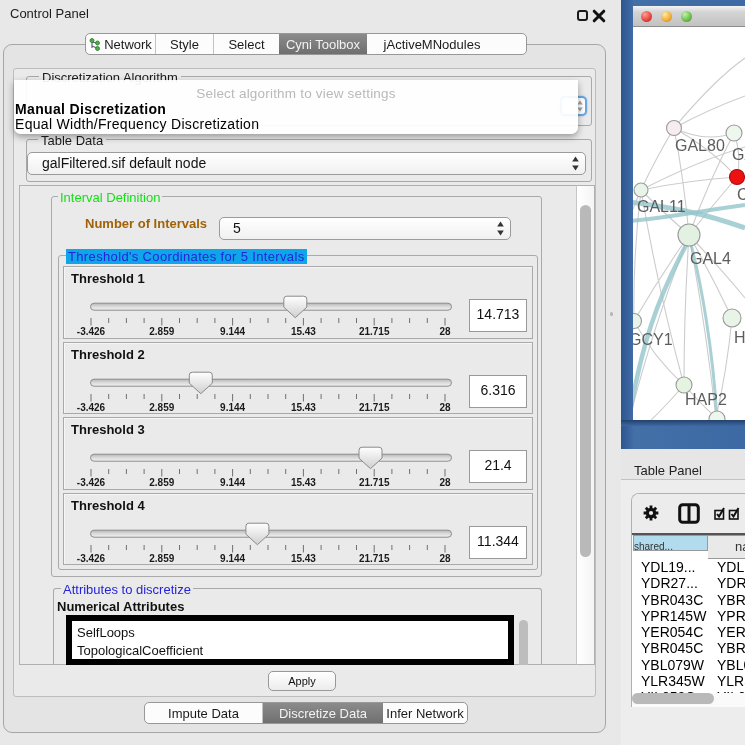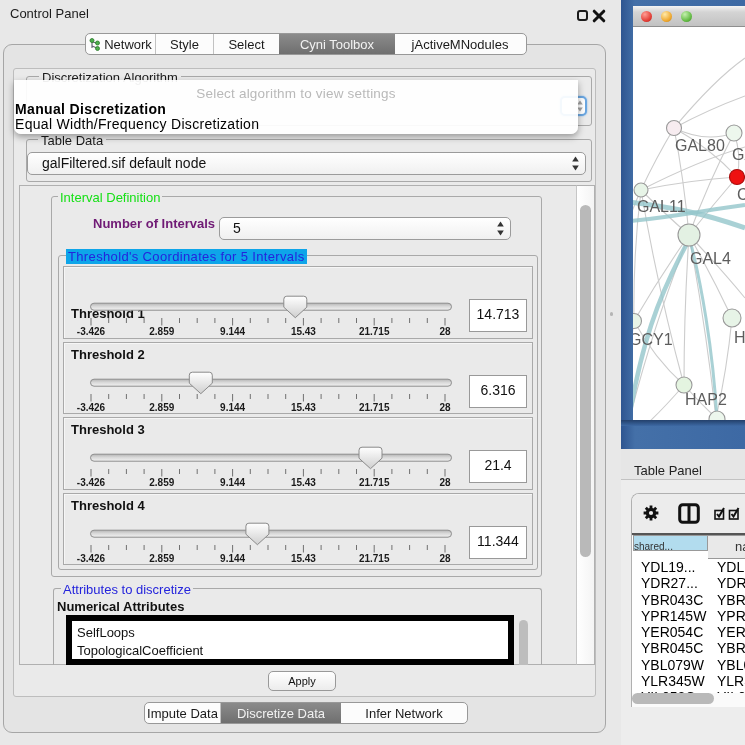--- a/index.html
+++ b/index.html
@@ -22,21 +22,21 @@
   <div style="width:70px;display:flex;align-items:center;justify-content:center;border-right:1px solid #c2c2c2;">
     <svg width="11" height="13" viewBox="0 0 11 13" style="margin-right:4px;">
       <path d="M3 3 L3 10 M3 4 L8 5 M3 8 L8 10" stroke="#667" stroke-width="1.2" fill="none"></path>
       <circle cx="3" cy="2.5" r="2" fill="#4eae4e" stroke="#2a7a2a" stroke-width="0.8"></circle>
       <circle cx="8.5" cy="5" r="2" fill="#4eae4e" stroke="#2a7a2a" stroke-width="0.8"></circle>
       <circle cx="8.5" cy="10.5" r="2" fill="#4eae4e" stroke="#2a7a2a" stroke-width="0.8"></circle>
     </svg>Network
   </div>
   <div style="width:58px;display:flex;align-items:center;justify-content:center;border-right:1px solid #c2c2c2;">Style</div>
   <div style="width:65px;display:flex;align-items:center;justify-content:center;">Select</div>
-  <div style="width:116px;display:flex;align-items:center;justify-content:center;background:linear-gradient(#8b8b8b,#6f6f6f);color:#f2f2f2;">Cyni Toolbox</div>
+  <div style="width:88px;display:flex;align-items:center;justify-content:center;background:linear-gradient(#8b8b8b,#6f6f6f);color:#f2f2f2;">Cyni Toolbox</div>
   <div style="width:130px;display:flex;align-items:center;justify-content:center;">jActiveMNodules</div>
 </div>
 
 <div class="abs" style="left:13px;top:68px;width:583px;height:629px;background:#eaeaea;border:1px solid #bdbdbd;border-radius:3px;"></div>
 
 <div class="abs" style="left:26px;top:76px;width:566px;height:50px;border:1px solid #a9a9a9;border-radius:3px;"></div>
 <div class="abs" style="left:39px;top:70px;font-size:13px;color:#1a1a1a;background:#eaeaea;padding:0 3px;">Discretization Algorithm</div>
 
 <div class="abs" style="left:560px;top:96px;width:27px;height:20px;background:#fff;border:2px solid #6aa6e0;border-radius:5px;box-shadow:0 0 2px #7fb4e8;"></div>
 <svg class="abs" style="left:576px;top:100px;opacity:0.55;" width="8" height="12" viewBox="0 0 8 12">
@@ -53,31 +53,31 @@
 </svg>
 
 <div class="abs" style="left:19px;top:185px;width:557px;height:480px;border:1px solid #b0b0b0;border-right:none;background:#eaeaea;"></div>
 
 <div class="abs" style="left:576px;top:185px;width:19px;height:480px;background:linear-gradient(90deg,#ffffff,#f4f4f4);border:1px solid #b0b0b0;border-left:1px solid #c6c6c6;"></div>
 <div class="abs" style="left:580px;top:205px;width:11px;height:352px;background:#b9b9b9;border-radius:5.5px;"></div>
 
 <div class="abs" style="left:51px;top:196px;width:491px;height:381px;border:1px solid #a9a9a9;border-radius:3px;"></div>
 <div class="abs" style="left:58px;top:190px;font-size:13px;color:#15e015;background:#eaeaea;padding:0 2px;">Interval Definition</div>
 
-<div class="abs" style="left:85px;top:216px;font-size:13px;font-weight:bold;color:#701a75;margin-left:8px;">Number of Intervals</div>
+<div class="abs" style="left:85px;top:216px;font-size:13px;font-weight:bold;color:#a16207;">Number of Intervals</div>
 <div class="abs" style="left:219px;top:217px;width:292px;height:23px;background:linear-gradient(#ffffff,#f0f0f0);border:1px solid #9b9b9b;border-radius:5px;font-size:14px;color:#111;line-height:21px;padding-left:13px;">5</div>
 <svg class="abs" style="left:496px;top:221px;" width="9" height="15" viewBox="0 0 9 15">
   <path d="M4.5 0.5 L7.8 5.5 L1.2 5.5 Z" fill="#333"></path>
     <path d="M4.5 14.5 L7.8 9.5 L1.2 9.5 Z" fill="#333"></path>
 </svg>
 
 <div class="abs" style="left:58px;top:255px;width:480px;height:315px;border:1px solid #a9a9a9;border-radius:3px;"></div>
 <div class="abs" style="left:66px;top:249px;font-size:13px;letter-spacing:0.35px;color:#2424dc;background:#0ea5e9;padding:0 2px;">Threshold's Coordinates for 5 Intervals</div>
 
-<div id="thresholds"><div class="abs" style="left:63px;top:266px;width:470px;height:72.5px;border:1px solid #a9a9a9;box-shadow:inset 1px 1px 0 #f6f6f6;"></div><div class="abs" style="left:71px;top:271px;font-size:13px;font-weight:bold;color:#111;margin-top:35px;">Threshold 1</div><svg class="abs" style="left:63px;top:266px;" width="470" height="72" viewBox="0 0 470 72">
+<div id="thresholds"><div class="abs" style="left:63px;top:266px;width:470px;height:72.5px;border:1px solid #a9a9a9;box-shadow:inset 1px 1px 0 #f6f6f6;"></div><div class="abs" style="left:71px;top:271px;font-size:13px;font-weight:bold;color:#111;">Threshold 1</div><svg class="abs" style="left:63px;top:266px;" width="470" height="72" viewBox="0 0 470 72">
     <rect x="27.5" y="37.2" width="361" height="7" rx="3.5" fill="url(#gr)" stroke="#8d8d8d" stroke-width="1"></rect>
     <path d="M28,52 v7.5" stroke="#707070" stroke-width="1"></path>
       <path d="M45.7,52 v5" stroke="#707070" stroke-width="1"></path>
       <path d="M63.4,52 v5" stroke="#707070" stroke-width="1"></path>
       <path d="M81.1,52 v5" stroke="#707070" stroke-width="1"></path>
       <path d="M98.8,52 v7.5" stroke="#707070" stroke-width="1"></path>
       <path d="M116.5,52 v5" stroke="#707070" stroke-width="1"></path>
       <path d="M134.2,52 v5" stroke="#707070" stroke-width="1"></path>
       <path d="M151.89999999999998,52 v5" stroke="#707070" stroke-width="1"></path>
       <path d="M169.6,52 v7.5" stroke="#707070" stroke-width="1"></path>
@@ -208,21 +208,21 @@
 <div class="abs" style="left:61px;top:582px;font-size:13px;color:#2424dc;background:#eaeaea;padding:0 2px;">Attributes to discretize</div>
 <div class="abs" style="left:57px;top:599px;font-size:13px;font-weight:bold;color:#111;">Numerical Attributes</div>
 <div class="abs" style="left:66px;top:615px;width:448px;height:50px;background:#ffffff;border:6px solid #000000;overflow:hidden;font-size:13px;color:#111;">
   <div style="padding:3px 0 0 5px;line-height:18.4px;">SelfLoops<br>TopologicalCoefficient<br>BetweennessCentrality</div>
 </div>
 <div class="abs" style="left:519px;top:620px;width:9px;height:45px;background:#bdbdbd;border-radius:4.5px 4.5px 0 0;"></div>
 
 <div class="abs" style="left:268px;top:671px;width:68px;height:20px;background:linear-gradient(#ffffff,#ececec);border:1px solid #999;border-radius:5px;font-size:11px;color:#111;text-align:center;line-height:18px;">Apply</div>
 
 <div class="abs" style="left:144px;top:702px;width:324px;height:22px;background:#fcfcfc;border:1px solid #989898;border-radius:5px;overflow:hidden;display:flex;font-size:13px;color:#1a1a1a;">
-  <div style="width:76px;display:flex;align-items:center;justify-content:center;border-right:1px solid #c2c2c2;">Impute Data</div>
+  <div style="width:118px;display:flex;align-items:center;justify-content:center;border-right:1px solid #c2c2c2;">Impute Data</div>
   <div style="width:120px;display:flex;align-items:center;justify-content:center;background:linear-gradient(#8b8b8b,#6f6f6f);color:#f2f2f2;">Discretize Data</div>
   <div style="flex:1;display:flex;align-items:center;justify-content:center;">Infer Network</div>
 </div>
 
 <div class="abs" style="left:14px;top:80px;width:564px;height:54px;background:rgba(255,255,255,0.93);border-radius:0 0 7px 7px;box-shadow:0 3px 7px rgba(0,0,0,0.35);z-index:50;"></div>
 <div class="abs" style="left:14px;top:86px;width:564px;text-align:center;font-size:13.5px;letter-spacing:0.2px;color:#b9b9b9;z-index:51;">Select algorithm to view settings</div>
 <div class="abs" style="left:15px;top:100.5px;font-size:14px;font-weight:bold;letter-spacing:0.35px;color:#000;z-index:51;">Manual Discretization</div>
 <div class="abs" style="left:15px;top:116px;font-size:14px;letter-spacing:0.3px;color:#000;z-index:51;">Equal Width/Frequency Discretization</div>
 
 <div class="abs" style="left:621px;top:0;width:124px;height:449px;background:linear-gradient(90deg,#2e5590,#4470a8 14px,#3d69a4);"></div>

